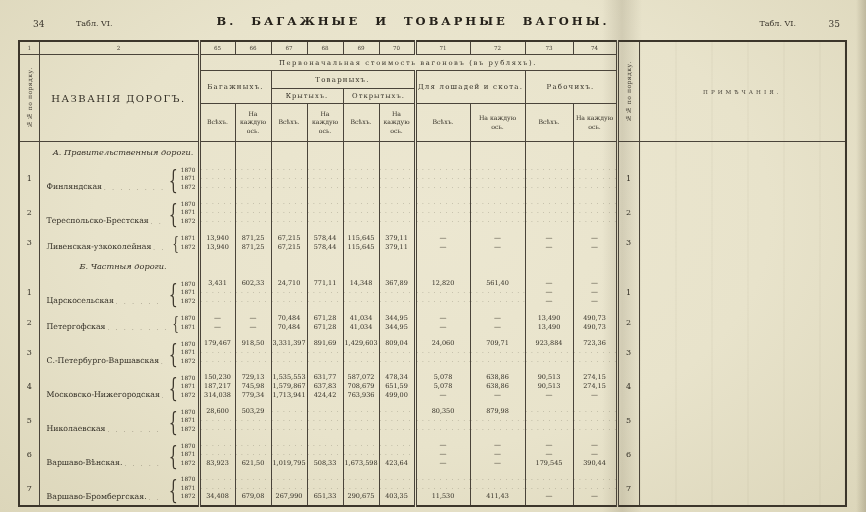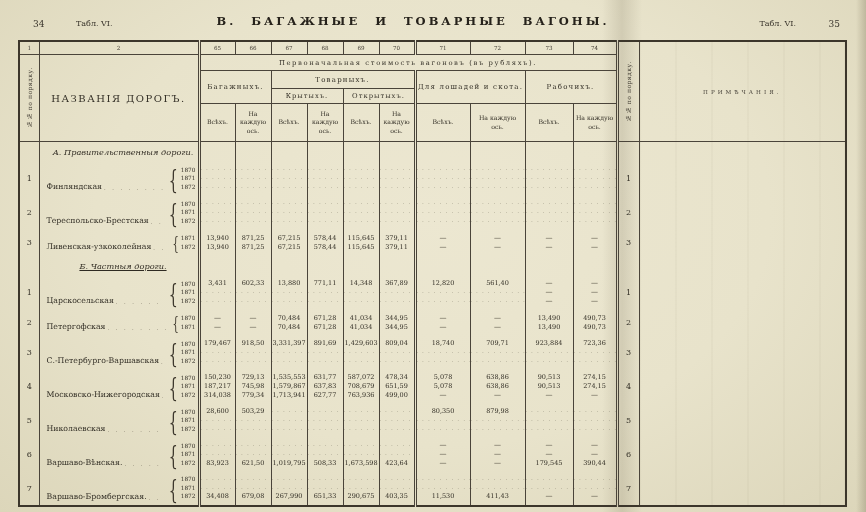--- a/index.html
+++ b/index.html
@@ -331,21 +331,21 @@
             <div class="ln dash">—</div>
             <div class="ln dash">—</div>
           </td>
           <td class="">
             <div class="ln dash">—</div>
             <div class="ln dash">—</div>
           </td>
           <td class="dl rownum">3</td>
           <td class="notes"></td>
         </tr>
-        <tr style="height: 20px; text-decoration: underline;">
+        <tr style="height: 20px;">
           <td class=""></td>
           <td class="sec-title">Б. Частныя дороги.</td>
           <td class="dl "></td>
           <td class=""></td>
           <td class=""></td>
           <td class=""></td>
           <td class=""></td>
           <td class=""></td>
           <td class="dl "></td>
           <td class=""></td>
@@ -372,21 +372,21 @@
             <div class="ln num">3,431</div>
             <div class="ln dots">. . . . . . . . . . . . . . . . . . . . . . . . . . . . . .</div>
             <div class="ln dots">. . . . . . . . . . . . . . . . . . . . . . . . . . . . . .</div>
           </td>
           <td class="">
             <div class="ln num">602,33</div>
             <div class="ln dots">. . . . . . . . . . . . . . . . . . . . . . . . . . . . . .</div>
             <div class="ln dots">. . . . . . . . . . . . . . . . . . . . . . . . . . . . . .</div>
           </td>
           <td class="">
-            <div class="ln num">13,880</div>
+            <div class="ln num">24,710</div>
             <div class="ln dots">. . . . . . . . . . . . . . . . . . . . . . . . . . . . . .</div>
             <div class="ln dots">. . . . . . . . . . . . . . . . . . . . . . . . . . . . . .</div>
           </td>
           <td class="">
             <div class="ln num">771,11</div>
             <div class="ln dots">. . . . . . . . . . . . . . . . . . . . . . . . . . . . . .</div>
             <div class="ln dots">. . . . . . . . . . . . . . . . . . . . . . . . . . . . . .</div>
           </td>
           <td class="">
             <div class="ln num">14,348</div>
@@ -515,21 +515,21 @@
             <div class="ln num">1,429,603</div>
             <div class="ln dots">. . . . . . . . . . . . . . . . . . . . . . . . . . . . . .</div>
             <div class="ln dots">. . . . . . . . . . . . . . . . . . . . . . . . . . . . . .</div>
           </td>
           <td class="">
             <div class="ln num">809,04</div>
             <div class="ln dots">. . . . . . . . . . . . . . . . . . . . . . . . . . . . . .</div>
             <div class="ln dots">. . . . . . . . . . . . . . . . . . . . . . . . . . . . . .</div>
           </td>
           <td class="dl ">
-            <div class="ln num">18,740</div>
+            <div class="ln num">24,060</div>
             <div class="ln dots">. . . . . . . . . . . . . . . . . . . . . . . . . . . . . .</div>
             <div class="ln dots">. . . . . . . . . . . . . . . . . . . . . . . . . . . . . .</div>
           </td>
           <td class="">
             <div class="ln num">709,71</div>
             <div class="ln dots">. . . . . . . . . . . . . . . . . . . . . . . . . . . . . .</div>
             <div class="ln dots">. . . . . . . . . . . . . . . . . . . . . . . . . . . . . .</div>
           </td>
           <td class="">
             <div class="ln num">923,884</div>
@@ -569,21 +569,21 @@
             <div class="ln num">779,34</div>
           </td>
           <td class="">
             <div class="ln num">1,535,553</div>
             <div class="ln num">1,579,867</div>
             <div class="ln num">1,713,941</div>
           </td>
           <td class="">
             <div class="ln num">631,77</div>
             <div class="ln num">637,83</div>
-            <div class="ln num">627,77</div>
+            <div class="ln num">424,42</div>
           </td>
           <td class="">
             <div class="ln num">587,072</div>
             <div class="ln num">708,679</div>
             <div class="ln num">763,936</div>
           </td>
           <td class="">
             <div class="ln num">478,34</div>
             <div class="ln num">651,59</div>
             <div class="ln num">499,00</div>

